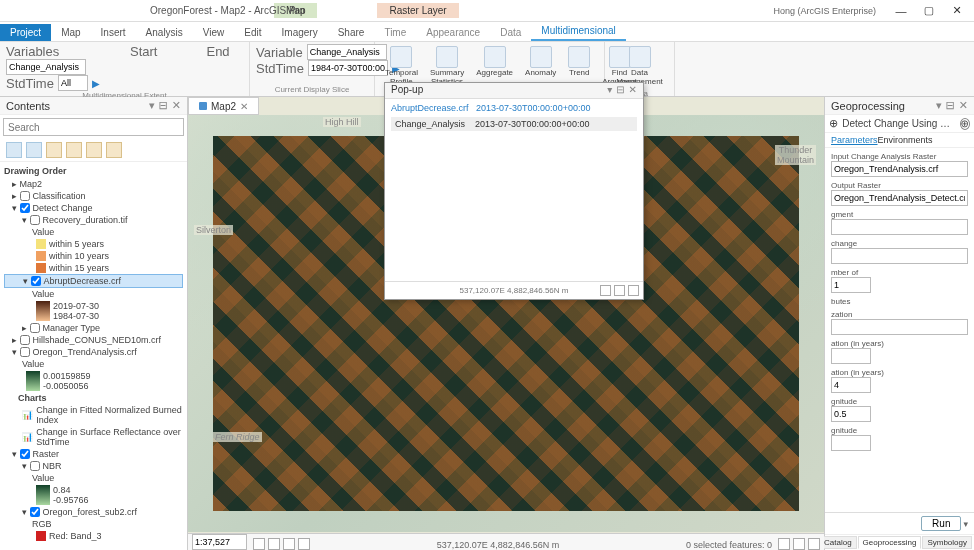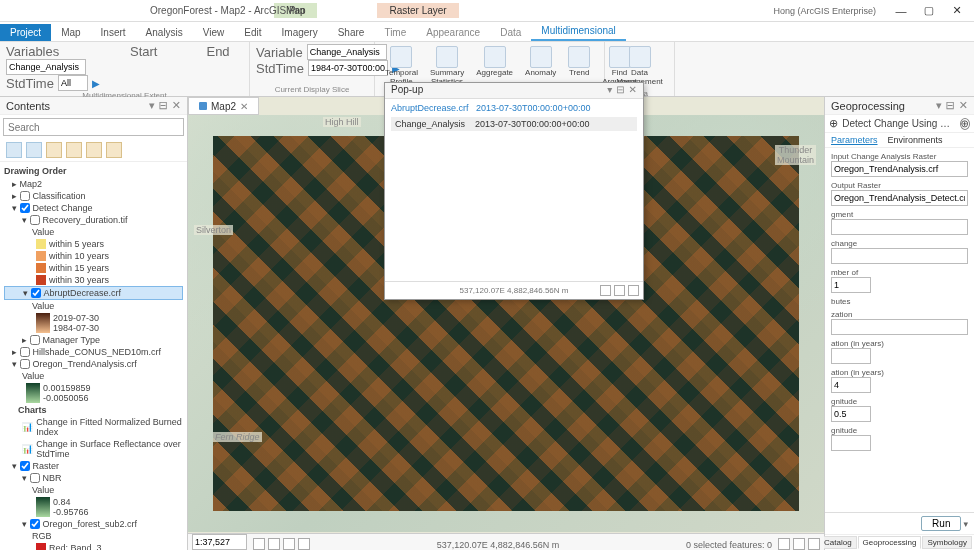--- a/index.html
+++ b/index.html
@@ -81,21 +81,21 @@
 .status-bar { position: absolute; bottom: 0; left: 0; right: 0; height: 17px; background: #f7f7f7; border-top: 1px solid #ccc; display: flex; align-items: flex-end; font-size: 9px; color: #666; padding: 0 4px; gap: 6px; }
 .status-bar .c { flex: 1; text-align: center; }
 .status-bar .icons { display: flex; gap: 3px; }
 .status-bar .icons span { width: 12px; height: 12px; border: 1px solid #aaa; background: #fff; }
 
 
 .gp { width: 150px; background: #fff; border-left: 1px solid #ccc; display: flex; flex-direction: column; }
 .gp-tool { display: flex; align-items: center; padding: 2px 4px; font-size: 10px; color: #444; border-bottom: 1px solid #eee; gap: 4px; }
 .gp-tool .back { font-size: 11px; }
 .gp-tool .plus { margin-left: auto; border: 1px solid #888; border-radius: 50%; width: 12px; height: 12px; text-align: center; line-height: 10px; }
-.gp-tabs { display: flex; gap: 10px; padding: 2px 6px; font-size: 9px; border-bottom: 1px solid #eee; }
+.gp-tabs { display: flex; padding: 2px 6px; font-size: 9px; border-bottom: 1px solid #eee; }
 .gp-tabs .gt.active { text-decoration: underline; color: #1a7dc4; }
 .gp-body { flex: 1; padding: 4px 6px; font-size: 9px; overflow: hidden; }
 .gp-field { margin-bottom: 4px; }
 .gp-field label { display: block; font-size: 8px; color: #555; }
 .gp-field input { width: 100%; height: 16px; font-size: 9px; border: 1px solid #bbb; padding: 0 2px; }
 .gp-footer { border-top: 1px solid #ddd; padding: 3px 6px; display: flex; justify-content: flex-end; align-items: center; gap: 2px; }
 .gp-footer button { font-size: 10px; padding: 1px 10px; border: 1px solid #8ab; background: #fff; border-radius: 2px; }
 .bottom-tabs { display: flex; justify-content: flex-end; gap: 1px; padding: 1px 2px; border-top: 1px solid #eee; }
 .bottom-tabs .bt { font-size: 8px; padding: 1px 4px; background: #f0f0f0; border: 1px solid #ddd; }
 .bottom-tabs .bt.active { background: #fff; border-bottom-color: #fff; }
@@ -261,24 +261,20 @@
           <span>within 5 years</span>
         </div>
       <div class="toc-item" style="padding-left:32px">
           <span class="swatch sw-o1"></span>
           <span>within 10 years</span>
         </div>
       <div class="toc-item" style="padding-left:32px">
           <span class="swatch sw-o2"></span>
           <span>within 15 years</span>
         </div>
-      <div class="toc-item" style="padding-left:32px">
-          <span class="swatch sw-r"></span>
-          <span>within 30 years</span>
-        </div>
       <div class="toc-item sel" style="padding-left:18px">
           <span>▾</span>
           <input type="checkbox" checked="" style="">
           <span>AbruptDecrease.crf</span>
         </div>
       <div class="toc-item" style="padding-left:28px">Value</div>
       <div class="toc-item" style="padding-left:32px">
           <span class="ramp"></span>
           <span style="display:inline-flex;flex-direction:column">
             <span>2019-07-30</span>

